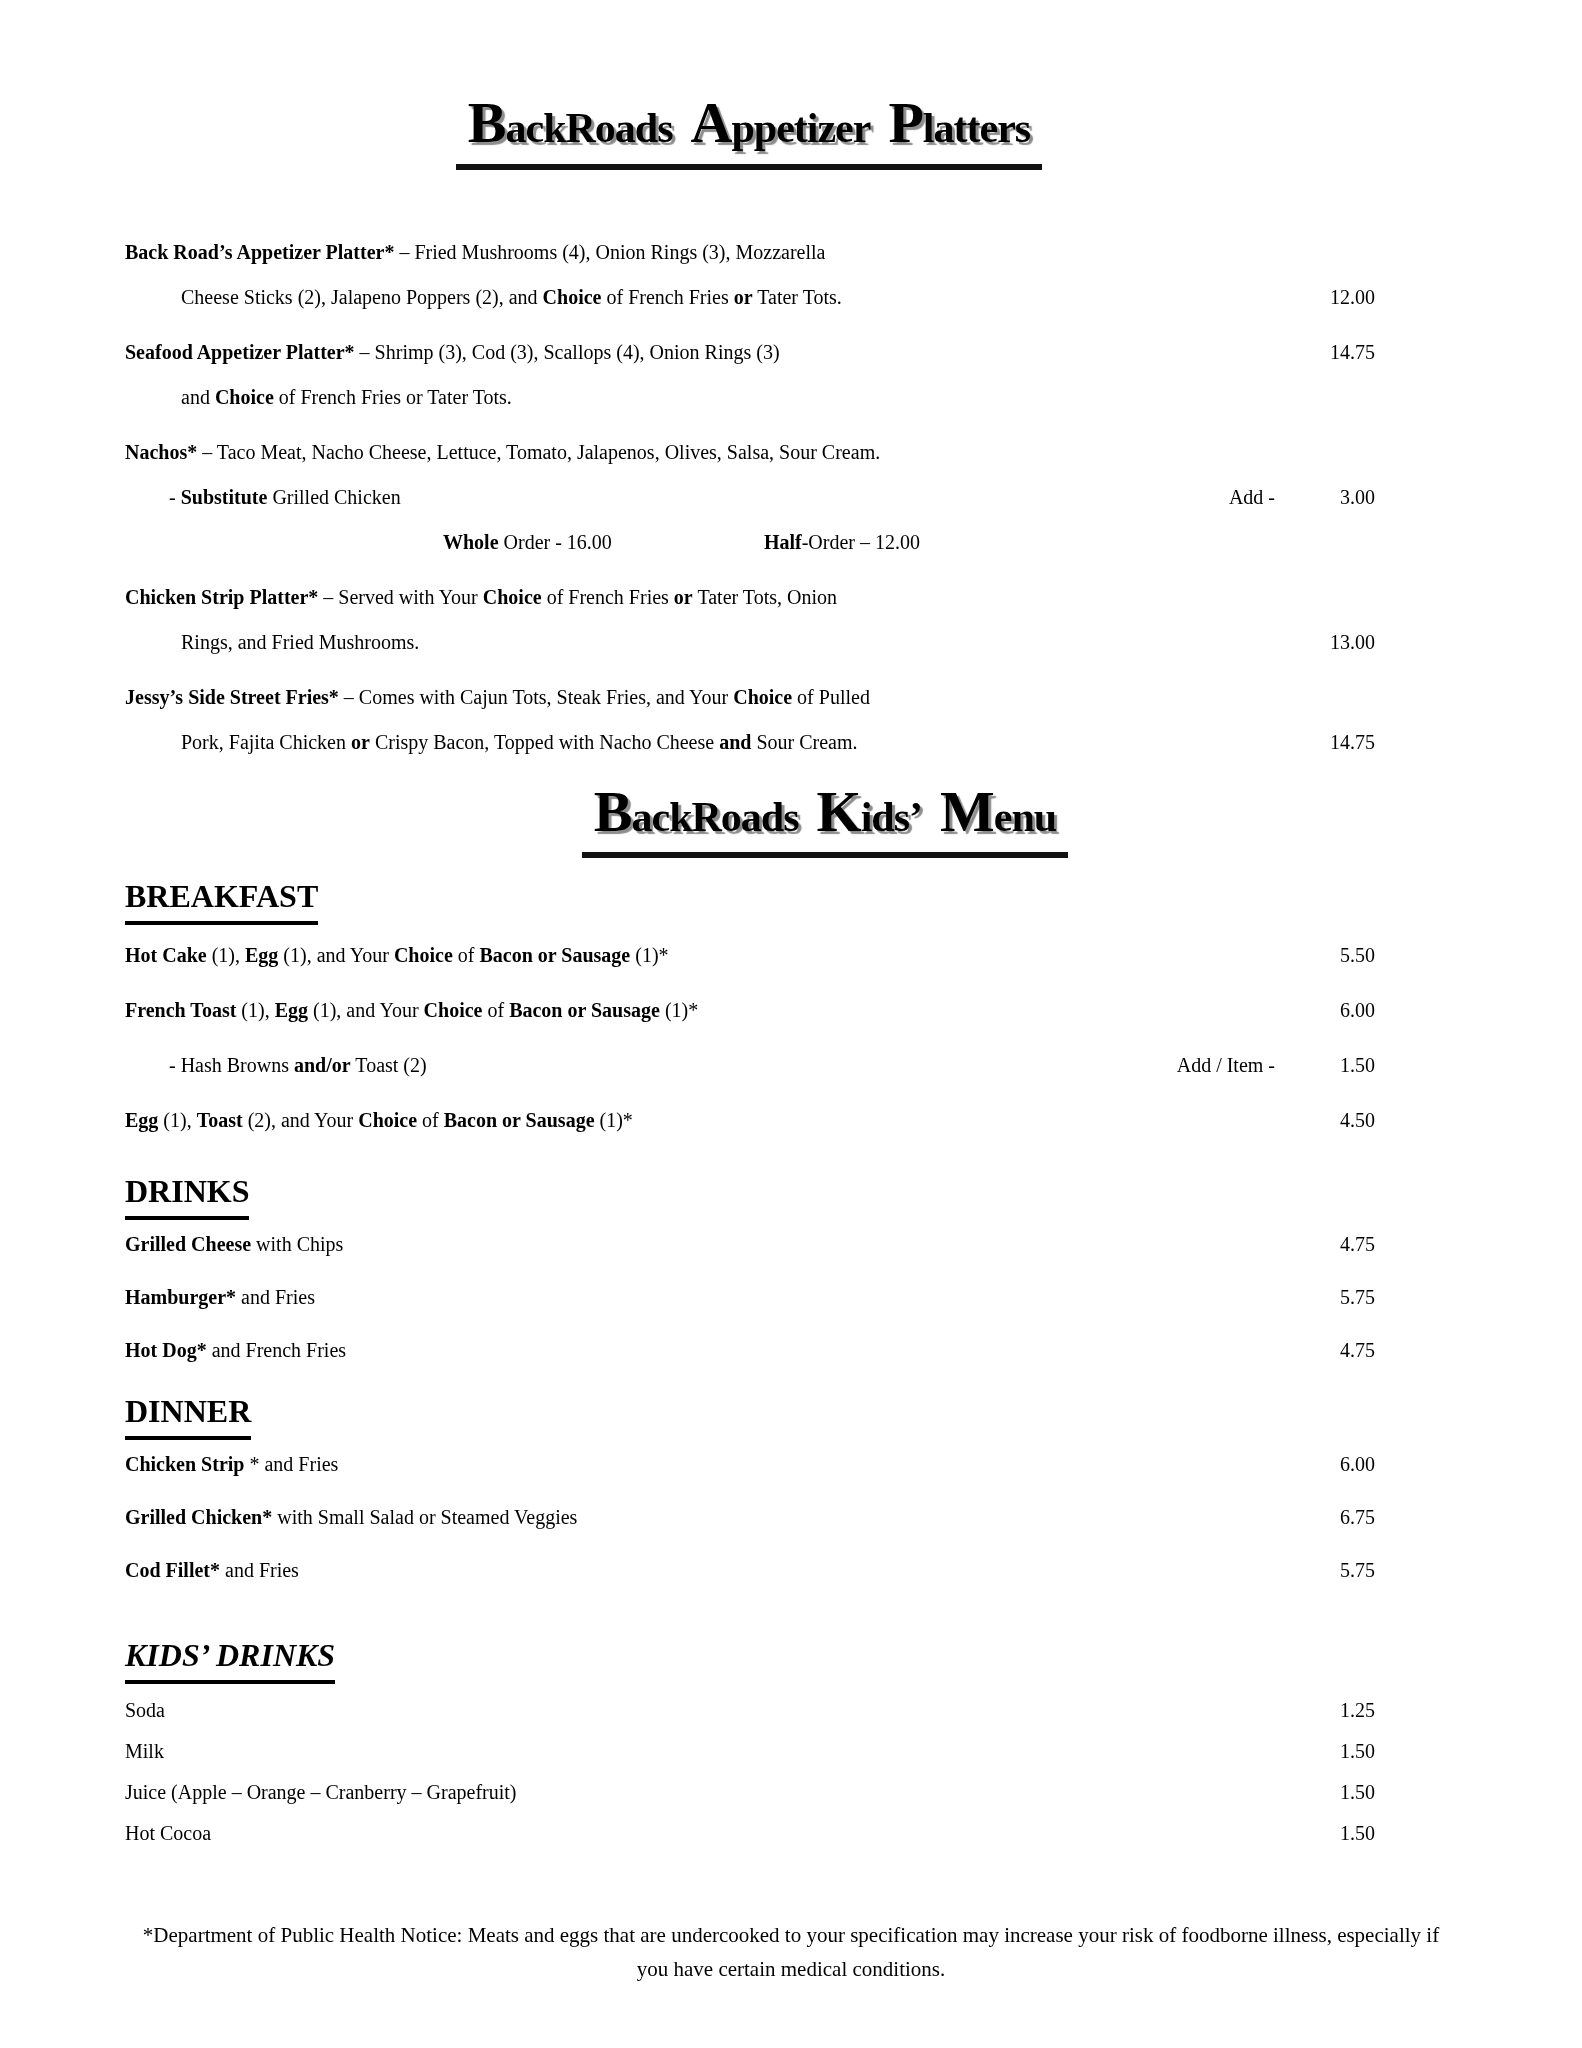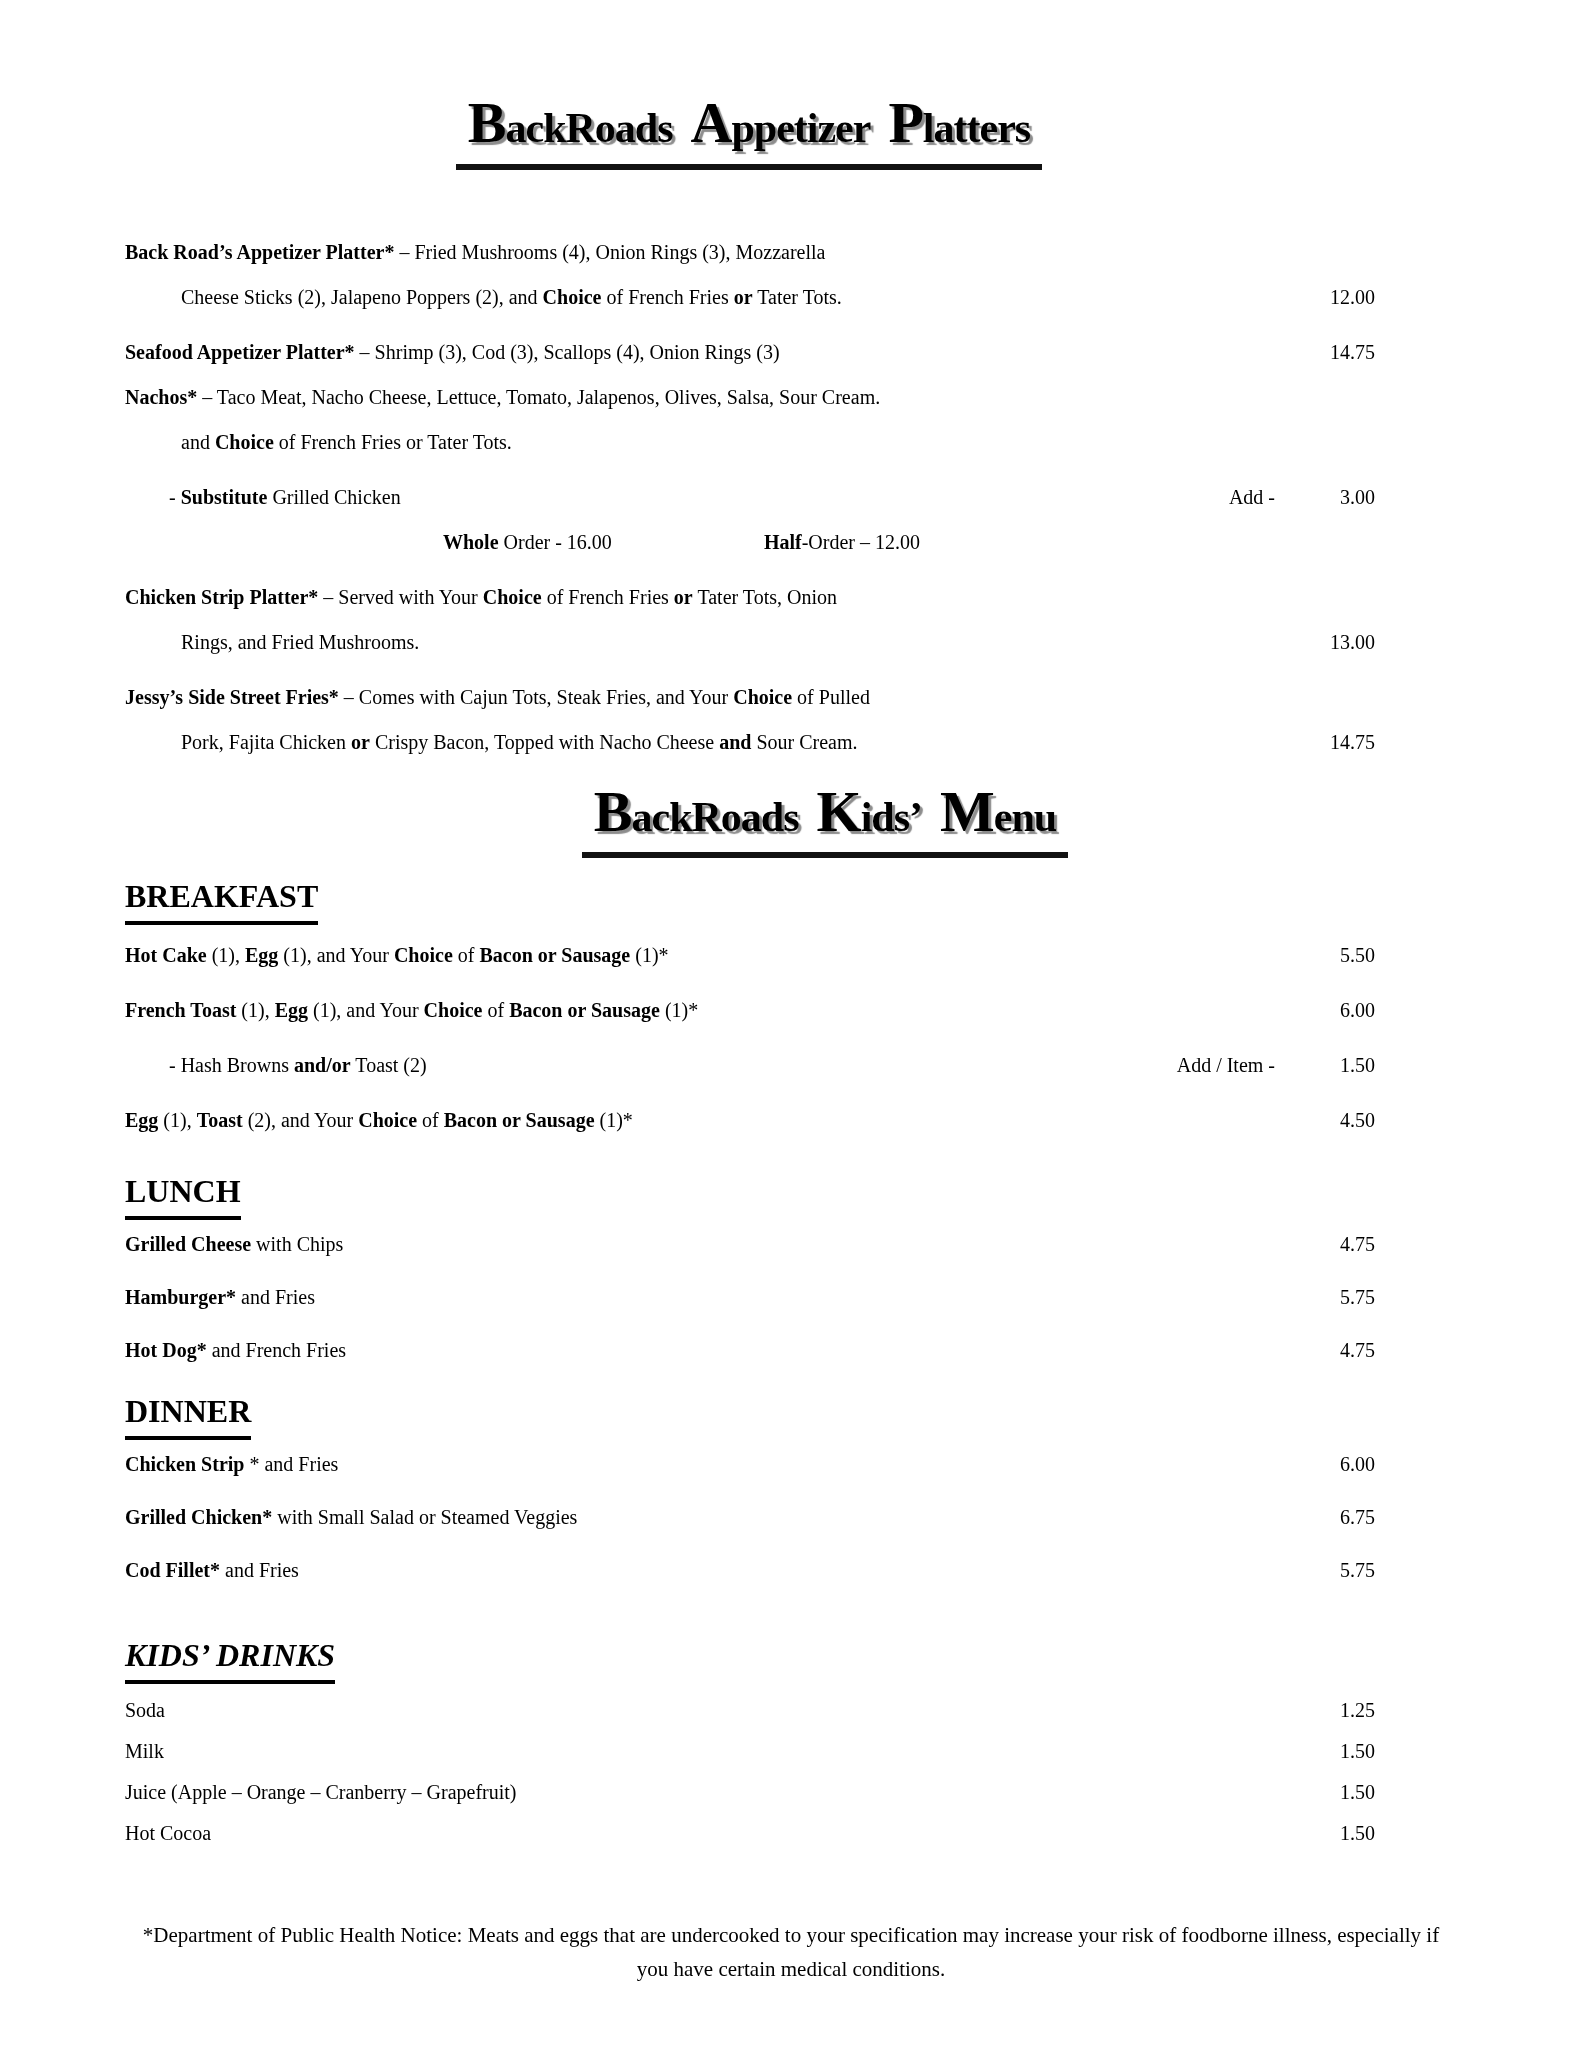--- a/index.html
+++ b/index.html
@@ -97,27 +97,27 @@
     </div>
     <div class="row ind gap">
       <div class="t"><span>Cheese Sticks (2), Jalapeno Poppers (2), and </span><span class="b">Choice</span><span> of French Fries </span><span class="b">or</span><span> Tater Tots.</span></div>
       <div class="price">12.00</div>
     </div>
 
     <div class="row">
       <div class="t"><span class="b">Seafood Appetizer Platter*</span><span> – Shrimp (3), Cod (3), Scallops (4), Onion Rings (3)</span></div>
       <div class="price">14.75</div>
     </div>
-    <div class="row">
-      <div class="t"><span class="b">Nachos*</span><span> – Taco Meat, Nacho Cheese, Lettuce, Tomato, Jalapenos, Olives, Salsa, Sour Cream.</span></div>
-    </div>
-
     <div class="row ind gap">
       <div class="t"><span>and </span><span class="b">Choice</span><span> of French Fries or Tater Tots.</span></div>
       <div class="price"></div>
+    </div>
+
+    <div class="row">
+      <div class="t"><span class="b">Nachos*</span><span> – Taco Meat, Nacho Cheese, Lettuce, Tomato, Jalapenos, Olives, Salsa, Sour Cream.</span></div>
     </div>
     <div class="row dash-ind">
       <div class="t"><span>-  </span><span class="b">Substitute</span><span> Grilled Chicken</span></div>
       <div class="right">
         <span>Add -</span>
         <span class="price">3.00</span>
       </div>
     </div>
     <div class="row suborder gap">
       <span class="whole-part"><span class="b">Whole</span><span> Order - 16.00</span></span>
@@ -162,21 +162,21 @@
         <span class="price">1.50</span>
       </div>
     </div>
     <div class="row">
       <div class="t"><span class="b">Egg</span><span> (1), </span><span class="b">Toast</span><span> (2), and Your </span><span class="b">Choice</span><span> of </span><span class="b">Bacon or Sausage</span><span> (1)*</span></div>
       <div class="price">4.50</div>
     </div>
   </div>
 
   <div class="menu-body sect-lunch">
-    <h2 class="sec-head" id="head-lunch"><span class="u">LUNCH</span></h2>
+    <h2 class="sec-head" id="head-lunch"><span class="u">DRINKS</span></h2>
     <div class="row">
       <div class="t"><span class="b">Grilled Cheese</span><span> with Chips</span></div>
       <div class="price">4.75</div>
     </div>
     <div class="row">
       <div class="t"><span class="b">Hamburger*</span><span> and Fries</span></div>
       <div class="price">5.75</div>
     </div>
     <div class="row">
       <div class="t"><span class="b">Hot Dog*</span><span> and French Fries</span></div>

